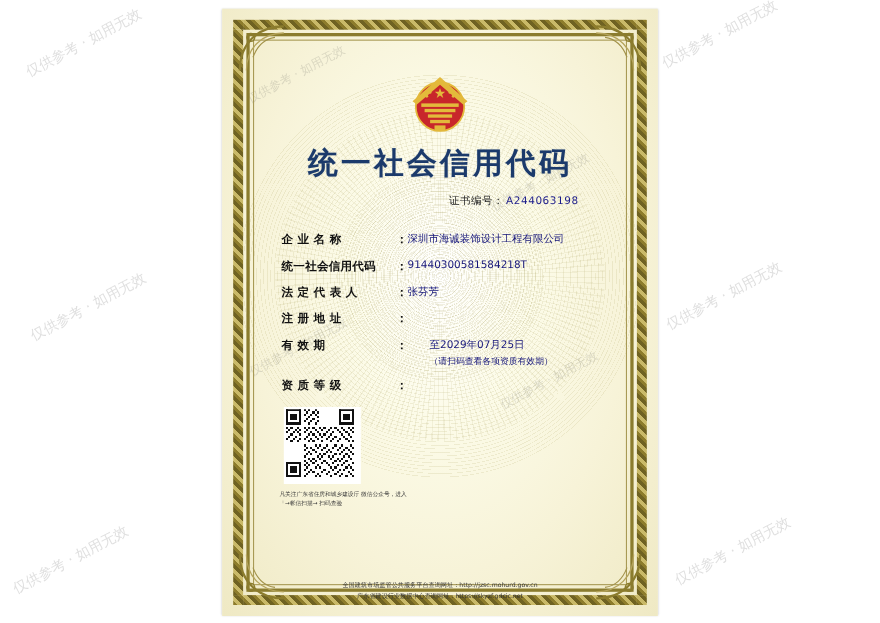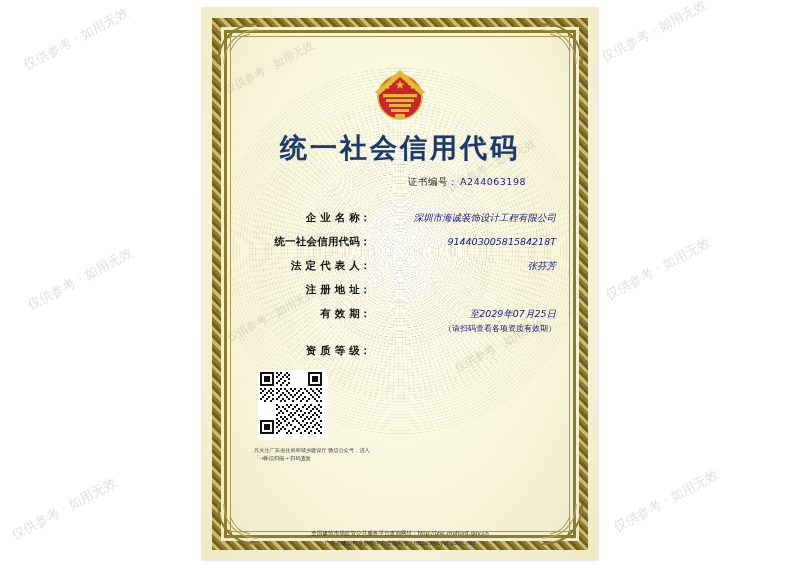--- a/index.html
+++ b/index.html
@@ -153,21 +153,20 @@
   }
   .cert-no .lbl { color: #222; }
   .cert-no .val { color: #1b1b8a; margin-left: 2px; }
 
   
   .fields {
     position: absolute;
     left: 54px;
     top: 203px;
     width: 300px;
-    text-align: right;
   }
   .row {
     display: flex;
     align-items: flex-start;
     margin-bottom: 10px;
     font-family: "DejaVu Sans", sans-serif;
   }
   .row .k {
     width: 104px;
     flex: 0 0 104px;
@@ -183,21 +182,20 @@
     font-weight: bold;
     color: #111;
   }
   .row .v {
     flex: 1;
     font-size: 9.5px;
     color: #16167a;
     line-height: 1.35;
     padding-top: 1px;
     word-break: break-all;
-    font-style: italic;
   }
   .row .v.small {
     font-size: 8.5px;
   }
   .sub-note {
     font-size: 8px;
     color: #16167a;
     margin-top: 2px;
   }
 

